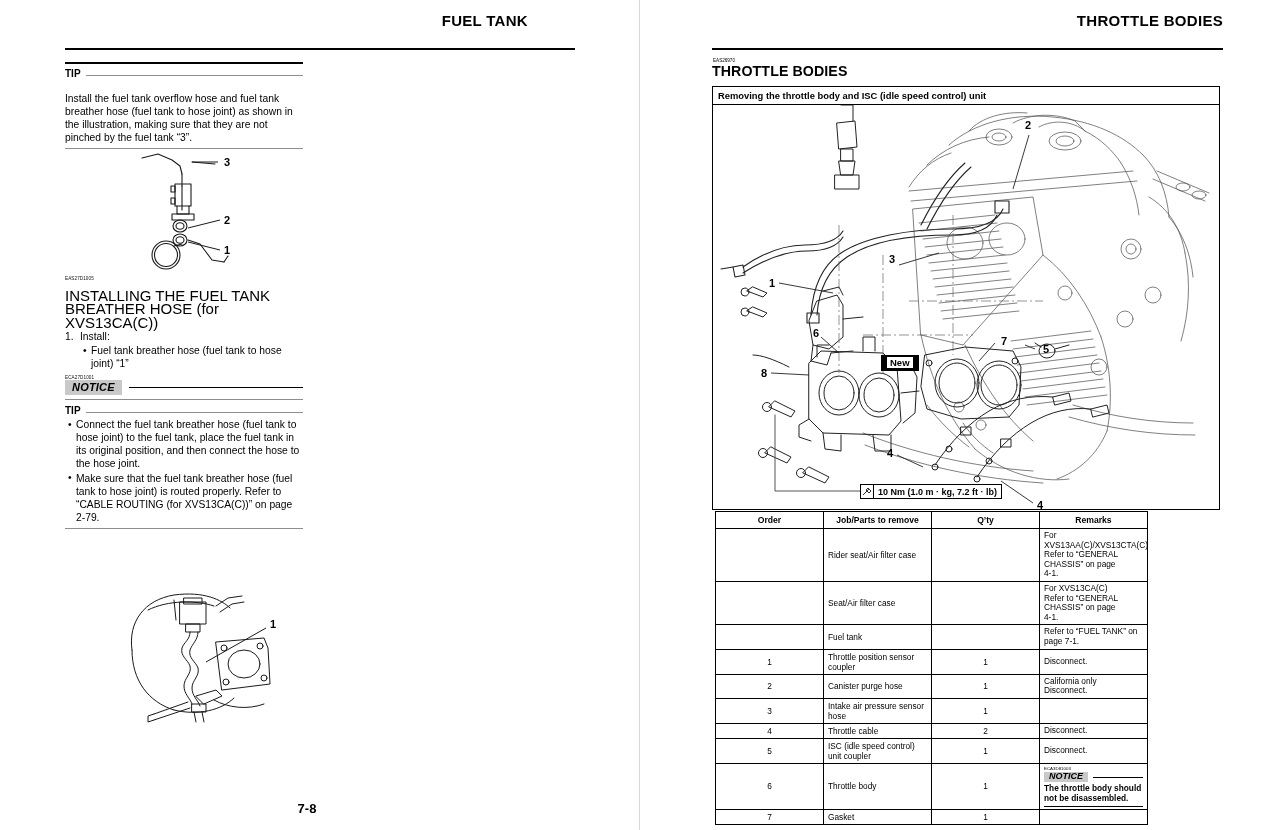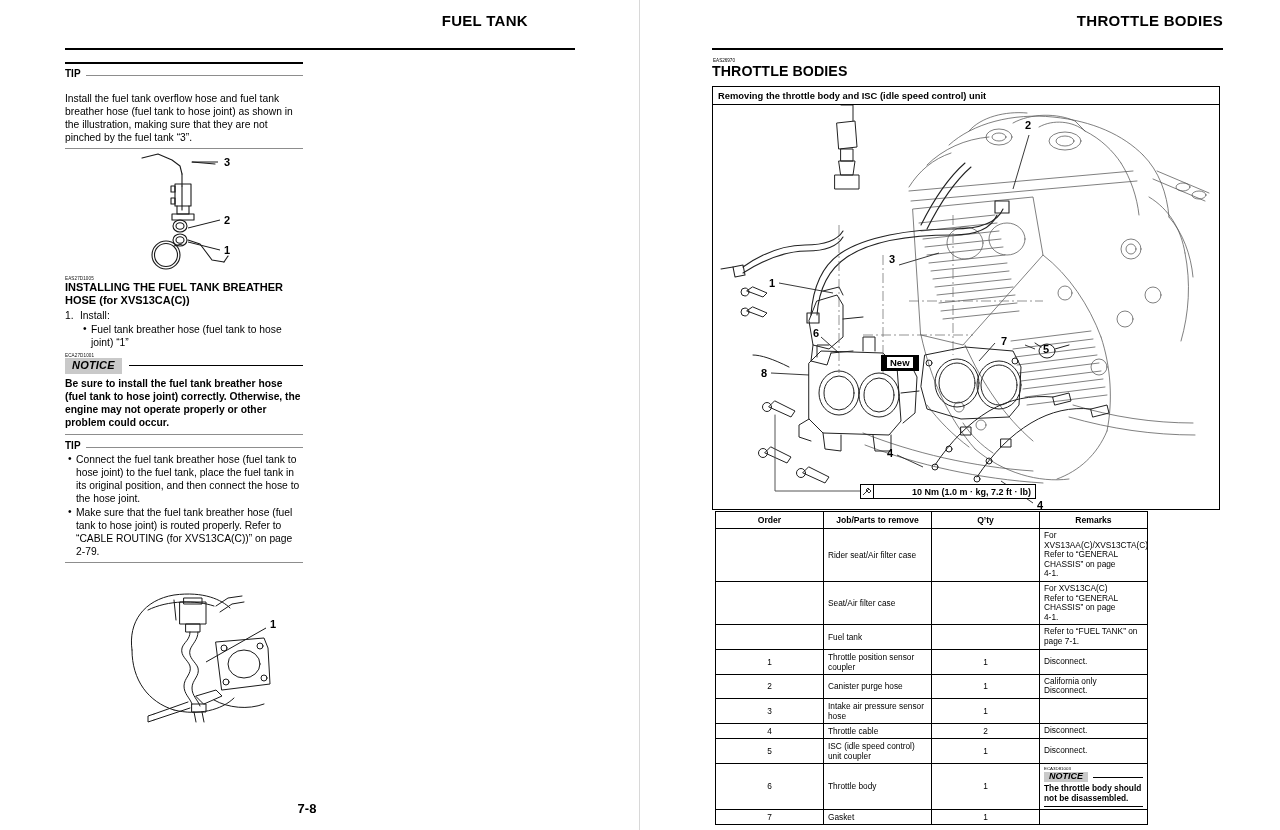--- a/index.html
+++ b/index.html
@@ -48,22 +48,22 @@
     display:flex; align-items:center; gap:5px;
     font-size:10px; font-weight:bold; margin-top:2px;
   }
   .tip-head .bar { flex:1; height:1px; background:#8d8d8d; position:relative; top:2px; }
   .rule-thick { height:2px; background:#000; margin:4px 0 3px; }
   .rule-thin  { height:1px; background:#8d8d8d; margin:4px 0 4px; }
 
   p.body { margin:12px 0 0; }
   .refcode { font-size:4.6px; letter-spacing:.1px; color:#111; line-height:5px; margin:4px 0 0; }
   h2.sec {
-    font-size:11px; font-weight:bold; line-height:13.4px;
-    margin:0 0 1px;
+    font-size:15px; font-weight:normal; line-height:13.4px;
+    margin:8px 0 1px;
   }
   ol.steps { margin:1px 0 0; padding:0; list-style:none; }
   ol.steps > li { padding-left:15px; position:relative; }
   ol.steps > li .num { position:absolute; left:0; }
   ul.bul { margin:0; padding:0; list-style:none; }
   ul.bul > li { padding-left:11px; position:relative; margin-top:1px; }
   ul.bul > li .dot { position:absolute; left:3px; top:-.5px; }
 
   .notice-wrap { margin-top:1px; }
   .notice-row { display:flex; align-items:center; gap:7px; }
@@ -98,21 +98,21 @@
   .newtag {
     position:absolute; background:#000; color:#fff; font-weight:bold;
     font-size:9.5px; padding:1px 5px 2px; border:1px solid #000;margin-top:40px;
   }
   .newtag span { background:#fff; color:#000; padding:0 3px; display:inline-block; }
 
   .torque {
     position:absolute; left:860px; top:484px;
     border:1px solid #000; background:#fff;
     display:flex; align-items:center; height:15px;
-    font-size:9px; font-weight:bold; padding:0 4px 0 0;gap:34px;
+    font-size:9px; font-weight:bold; padding:0 4px 0 0;
   }
   .torque .wrench {
     width:13px; height:13px; border-right:1px solid #000;
     margin-right:4px; display:flex; align-items:center; justify-content:center;
   }
 
   
   table.parts {
     position:absolute; left:715px; top:511px; width:433px;
     border-collapse:collapse; font-size:8.3px; table-layout:fixed;
@@ -206,21 +206,20 @@
           </ul>
         </li>
       </ol>
 
       <div class="notice-wrap">
         <div class="refcode">ECA27D1001</div>
         <div class="notice-row">
           <span class="notice-badge">NOTICE</span>
           <span class="bar"></span>
         </div>
-        <p class="notice-text">Be sure to install the fuel tank breather hose (fuel tank to hose joint) correctly. Otherwise, the engine may not operate properly or other problem could occur.</p>
       </div>
 
       <div class="rule-thin"></div>
 
       <div class="tip-head">
         <span>TIP</span>
         <span class="bar"></span>
       </div>
       <ul class="bul">
         <li>

